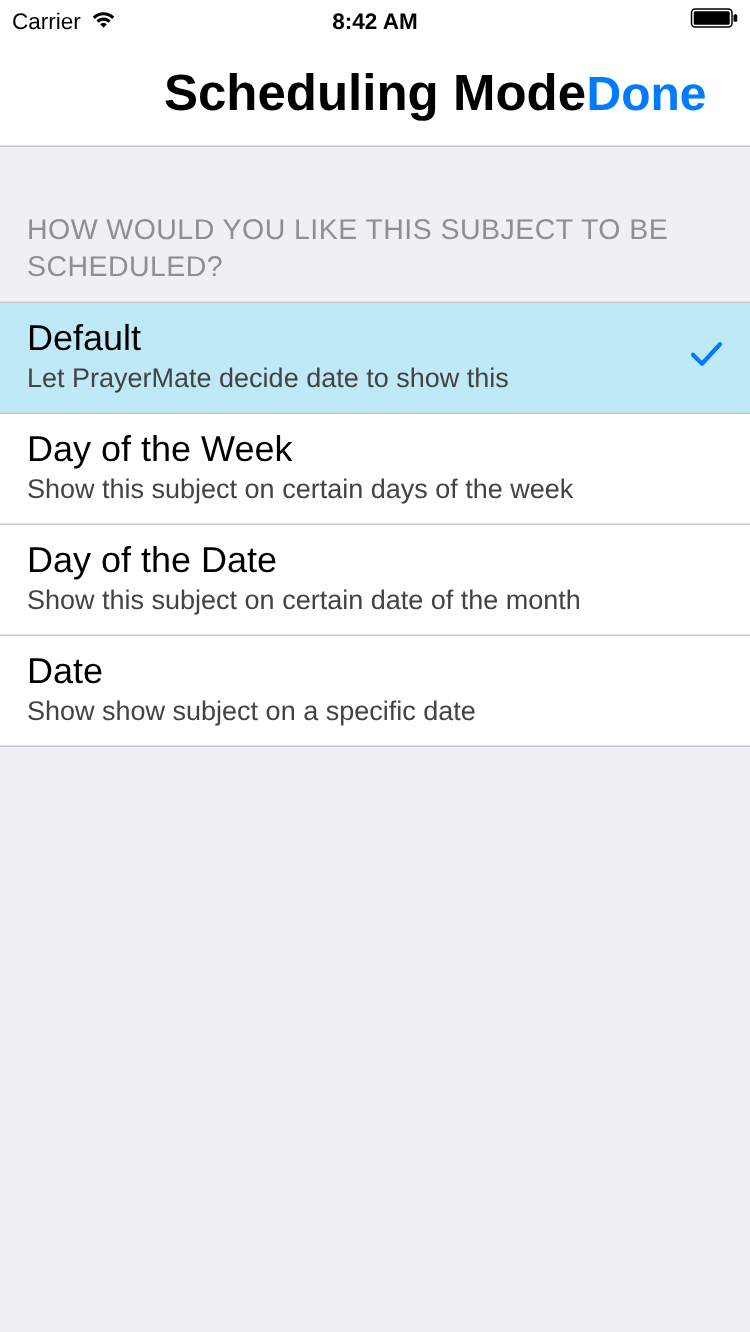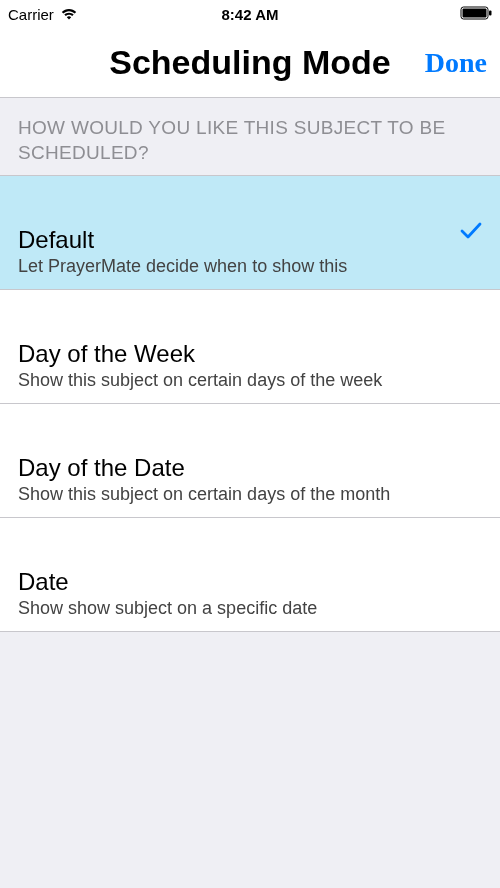--- a/index.html
+++ b/index.html
@@ -59,29 +59,28 @@
       align-items: center;
       justify-content: center;
     }
     .nav-title {
       font-size: 34px;
       font-weight: 600;
       color: #000;
     }
     .nav-done {
       position: absolute;
-      right: 13px;
-      font-size: 28px;
+      right: 29px;
+      font-size: 32px;
       font-weight: 600;
       color: #007aff;
-      font-family: Liberation Serif, serif;
     }
     
     .section-header {
-      padding: 18px 18px 10px 18px;
+      padding: 44px 18px 10px 18px;
       font-size: 19px;
       color: #8e8e93;
       letter-spacing: 0.3px;
       line-height: 1.3;
     }
     
     .list {
       background: #fff;
       border-top: 1px solid #c8c7cc;
       border-bottom: 1px solid #c8c7cc;
@@ -95,21 +94,20 @@
       border-bottom: none;
     }
     .list-item.selected {
       background: #bfe9f7;
     }
     .item-title {
       font-size: 24px;
       color: #000;
       font-weight: 400;
       margin-bottom: 2px;
-      margin-top: 40px;
     }
     .item-subtitle {
       font-size: 18px;
       color: #434343;
       font-weight: 400;
     }
     .checkmark {
       position: absolute;
       right: 18px;
       top: 50%;
@@ -144,30 +142,30 @@
 <div class="nav-bar">
   <div class="nav-title">Scheduling Mode</div>
   <div class="nav-done">Done</div>
 </div>
 
 <div class="section-header">HOW WOULD YOU LIKE THIS SUBJECT TO BE SCHEDULED?</div>
 
 <div class="list" id="options-list">
     <div class="list-item selected">
       <div class="item-title">Default</div>
-      <div class="item-subtitle">Let PrayerMate decide when to show this</div>
+      <div class="item-subtitle">Let PrayerMate decide date to show this</div>
       <span class="checkmark"><svg width="22" height="18" viewBox="0 0 22 18">
           <path d="M2 9 L8 15 L20 2" stroke="#007aff" stroke-width="2.8" fill="none" stroke-linecap="round" stroke-linejoin="round"></path>
         </svg></span>
     </div>
     <div class="list-item">
       <div class="item-title">Day of the Week</div>
       <div class="item-subtitle">Show this subject on certain days of the week</div>
     </div>
     <div class="list-item">
       <div class="item-title">Day of the Date</div>
-      <div class="item-subtitle">Show this subject on certain days of the month</div>
+      <div class="item-subtitle">Show this subject on certain date of the month</div>
     </div>
     <div class="list-item">
       <div class="item-title">Date</div>
       <div class="item-subtitle">Show show subject on a specific date</div>
     </div>
   </div>
 
 </body></html>

